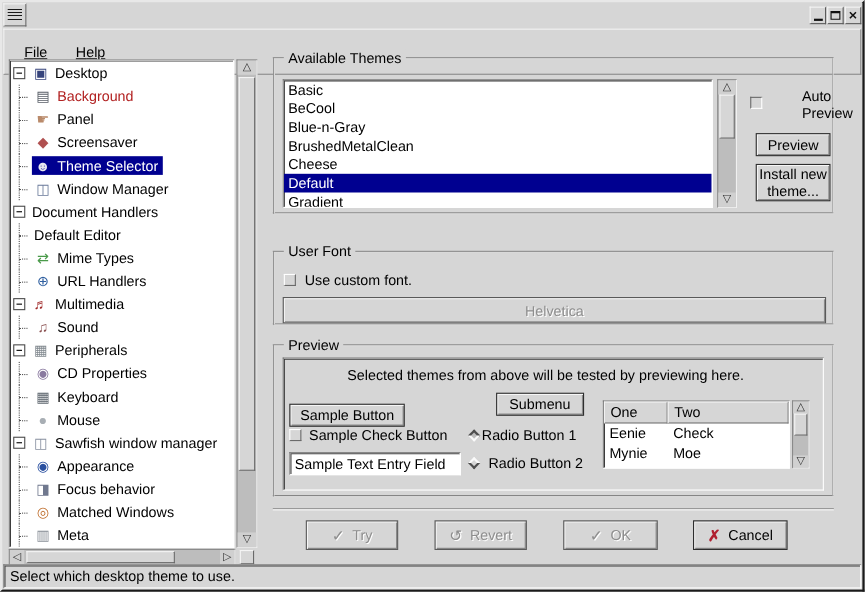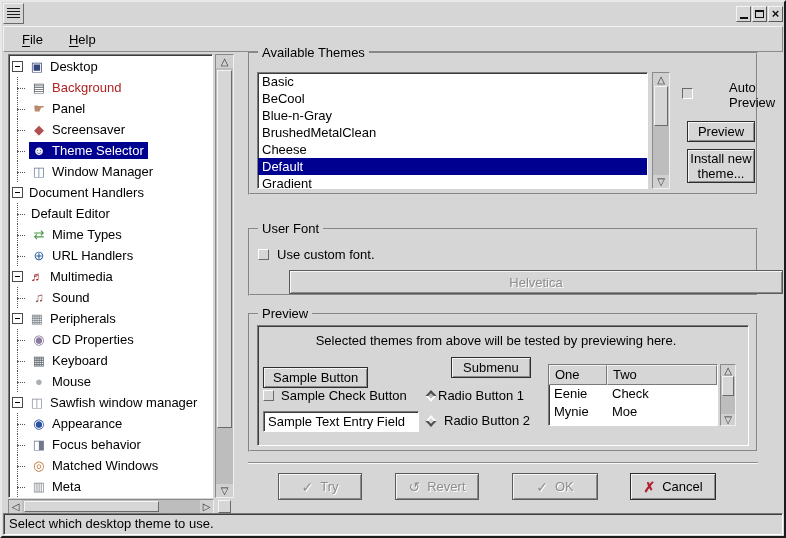--- a/index.html
+++ b/index.html
@@ -40,24 +40,25 @@
   .win-btn {
     width:15px; height:16px; background:#d6d6d6;
     border:1px solid; border-color:#f4f4f4 #5a5a5a #5a5a5a #f4f4f4;
     display:flex; align-items:center; justify-content:center;
   }
   .glyph-min { width:8px; height:2px; background:#101010; margin-top:8px; }
   .glyph-max { width:9px; height:8px; border:1px solid #101010; border-top-width:2px; }
   .glyph-close { font-size:13px; font-weight:bold; color:#101010; line-height:1; }
   
   .menubar {
-    position:absolute; left:1px; top:24px; right:1px; height:26px;
+    position:absolute; left:1px; top:24px; right:1px; height:42px;
     border:1px solid; border-color:#f2f2f2 #8a8a8a #8a8a8a #f2f2f2;
     display:flex; align-items:center; gap:26px; padding-left:18px;
     background:#d6d6d6;
+    text-decoration:underline;
   }
   .menu-item { cursor:default; }
   .menu-item u { text-underline-offset:2px; }
   
   .sunken {
     border:1px solid; border-color:#7a7a7a #ffffff #ffffff #7a7a7a;
     box-shadow: inset 1px 1px 0 #3c3c3c;
   }
   .btn {
     background:#d6d6d6;
@@ -351,21 +352,21 @@
         <span>Install new theme...</span>
       </div>
   </div>
 
   <div class="frame" style="left:246px; top:226px; width:510px; height:68px;">
     <span class="frame-label">User Font</span>
     <div class="ctl-row" style="left:8px; top:17px;">
       <span class="check"></span>
       <span>Use custom font.</span>
     </div>
-    <div class="btn disabled" style="position:absolute; left:7px; top:40px; width:494px; height:24px;margin-left:32px;">
+    <div class="btn disabled" style="position:absolute; left:7px; top:40px; width:494px; height:24px;">
         <span>Helvetica</span>
       </div>
   </div>
 
   <div class="frame" style="left:246px; top:311px; width:510px; height:139px;">
     <span class="frame-label">Preview</span>
     <div class="preview-box sunken">
       <div class="pv-desc">Selected themes from above will be tested by previewing here.</div>
       <div class="btn" style="position:absolute; left:5px; top:31px; height:21px; padding:0 9px;margin-top:10px;">
           <span>Sample Button</span>

